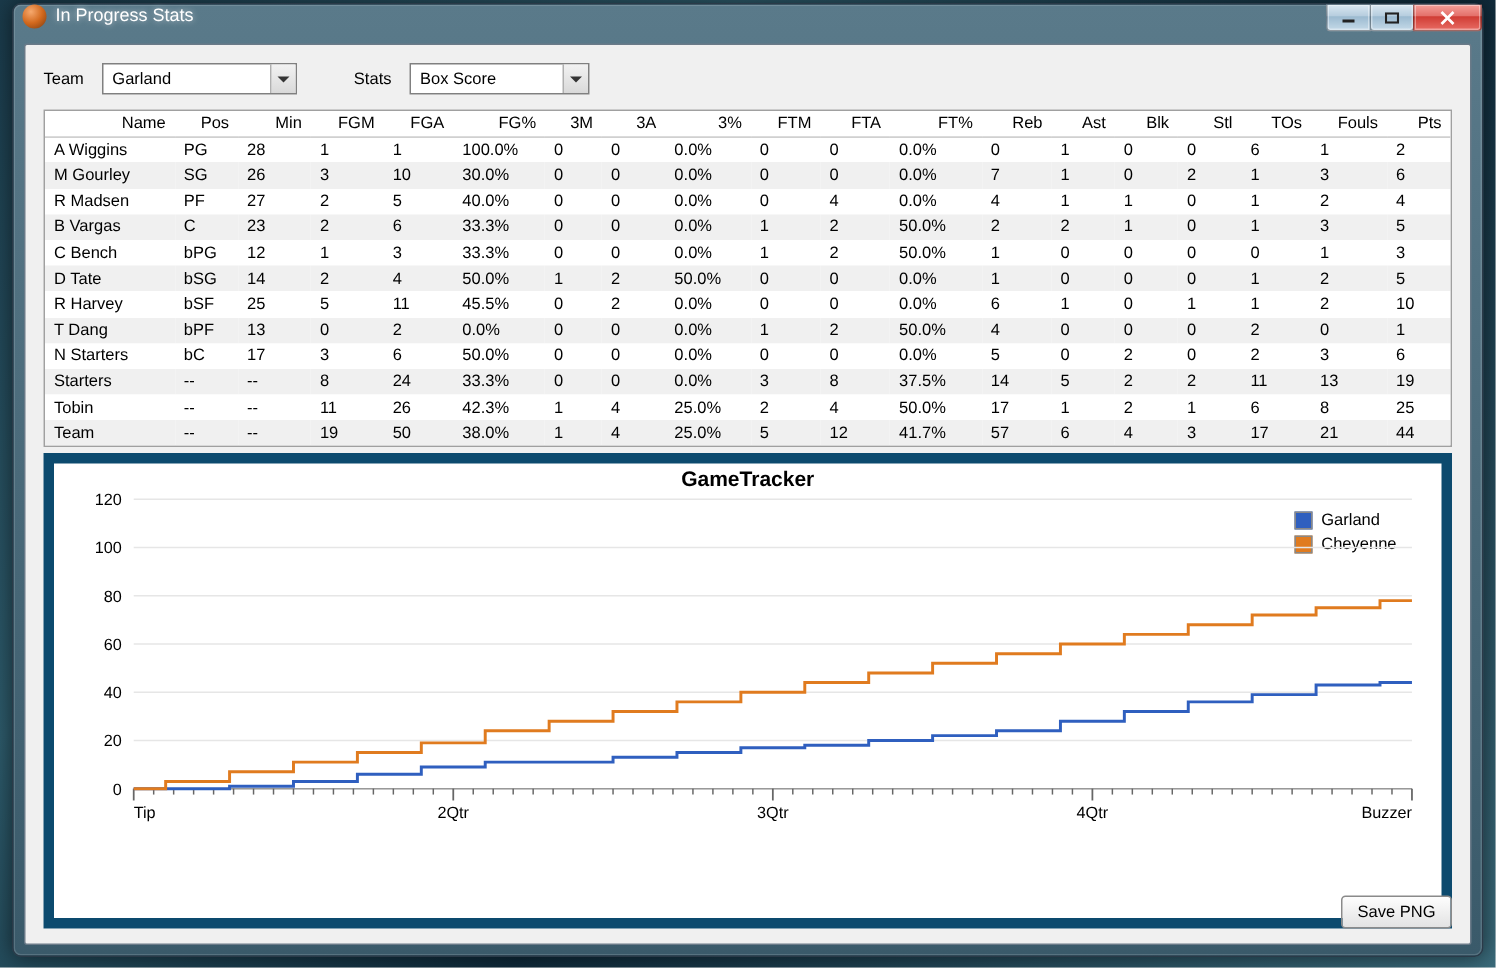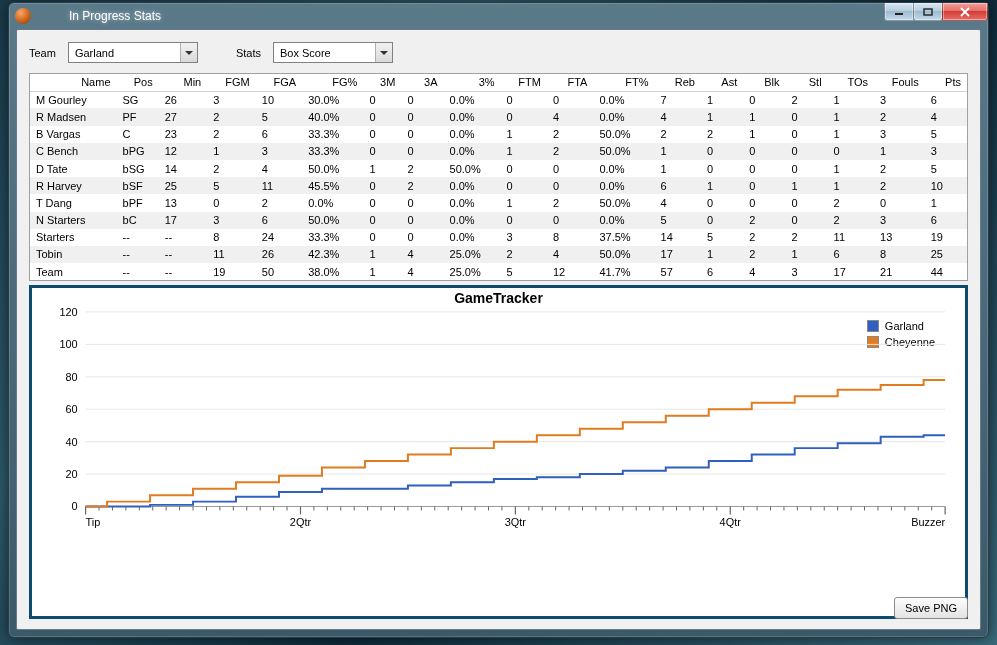--- a/index.html
+++ b/index.html
@@ -8,24 +8,23 @@
     background: linear-gradient(135deg, #1a3a4a 0%, #2d5a6a 30%, #0f2a3a 60%, #3a6a7a 100%);
   }
   .window {
     position: absolute; left: 8px; top: 2px; width: 981px; height: 636px;
     background: linear-gradient(180deg, #5a7a8a 0%, #3a5a6a 100%);
     border: 1px solid #2a3a48; border-radius: 6px;
     box-shadow: 0 0 14px rgba(0,0,0,0.55), inset 0 0 0 1px rgba(255,255,255,0.15);
     display: flex; flex-direction: column;
   }
   .titlebar {
-    height: 26px; display: flex; align-items: center; padding: 0 6px;
+    height: 26px; display: flex; align-items: flex-start; padding: 0 6px;
     color: #fff; text-shadow: 0 0 4px rgba(255,255,255,0.6);
     position: relative;
-    gap: 32px;
   }
   .titlebar .app-icon {
     width: 16px; height: 16px; border-radius: 50%;
     background: radial-gradient(circle at 35% 30%, #f6a96e 0%, #d2691e 50%, #7a3b10 100%);
     margin-right: 6px; flex-shrink: 0;
   }
   .titlebar .title-text { font-size: 12px; }
   .win-controls { position: absolute; right: 0; top: 0; display: flex; }
   .win-btn {
     width: 30px; height: 18px; border: 1px solid rgba(0,0,0,0.35); border-top: none;
@@ -73,21 +72,21 @@
   table.grid tbody tr:nth-child(even) td { background:#f0f0f0; }
   table.grid tbody tr:nth-child(odd)  td { background:#ffffff; }
 
   .col-name{width:82px} .col-pos{width:40px} .col-min{width:46px} .col-fgm{width:46px}
   .col-fga{width:44px} .col-fgp{width:58px} .col-3m{width:36px} .col-3a{width:40px}
   .col-3p{width:54px} .col-ftm{width:44px} .col-fta{width:44px} .col-ftp{width:58px}
   .col-reb{width:44px} .col-ast{width:40px} .col-blk{width:40px} .col-stl{width:40px}
   .col-tos{width:44px} .col-fouls{width:48px} .col-pts{width:40px}
 
   .chart-area {
-    flex: 1; background: #fff; border: 3px solid #0c4a6e; margin-top: 4px; position: relative;
+    flex: 1; background: #fff; border: 7px solid #0c4a6e; margin-top: 4px; position: relative;
     min-height: 270px;
   }
   .chart-title { text-align: center; font-weight: bold; font-size: 14px; padding-top: 2px; }
   .chart-svg { position: absolute; left: 0; top: 18px; right: 0; bottom: 22px; }
   .legend { position: absolute; right: 30px; top: 32px; font-size: 11px; }
   .legend-row { display:flex; align-items:center; gap:6px; margin-bottom:4px; }
   .legend-sw { width:12px; height:12px; border:1px solid #888; }
 
   .save-btn {
     position: absolute; right: 12px; bottom: 10px;
@@ -178,20 +177,41 @@
               <th>Reb</th>
               <th>Ast</th>
               <th>Blk</th>
               <th>Stl</th>
               <th>TOs</th>
               <th>Fouls</th>
               <th>Pts</th>
             </tr>
           </thead>
         <tbody id="grid-body">
+            <tr>
+              <td>A Wiggins</td>
+              <td>PG</td>
+              <td>28</td>
+              <td>1</td>
+              <td>1</td>
+              <td>100.0%</td>
+              <td>0</td>
+              <td>0</td>
+              <td>0.0%</td>
+              <td>0</td>
+              <td>0</td>
+              <td>0.0%</td>
+              <td>0</td>
+              <td>1</td>
+              <td>0</td>
+              <td>0</td>
+              <td>6</td>
+              <td>1</td>
+              <td>2</td>
+            </tr>
             <tr>
               <td>M Gourley</td>
               <td>SG</td>
               <td>26</td>
               <td>3</td>
               <td>10</td>
               <td>30.0%</td>
               <td>0</td>
               <td>0</td>
               <td>0.0%</td>

